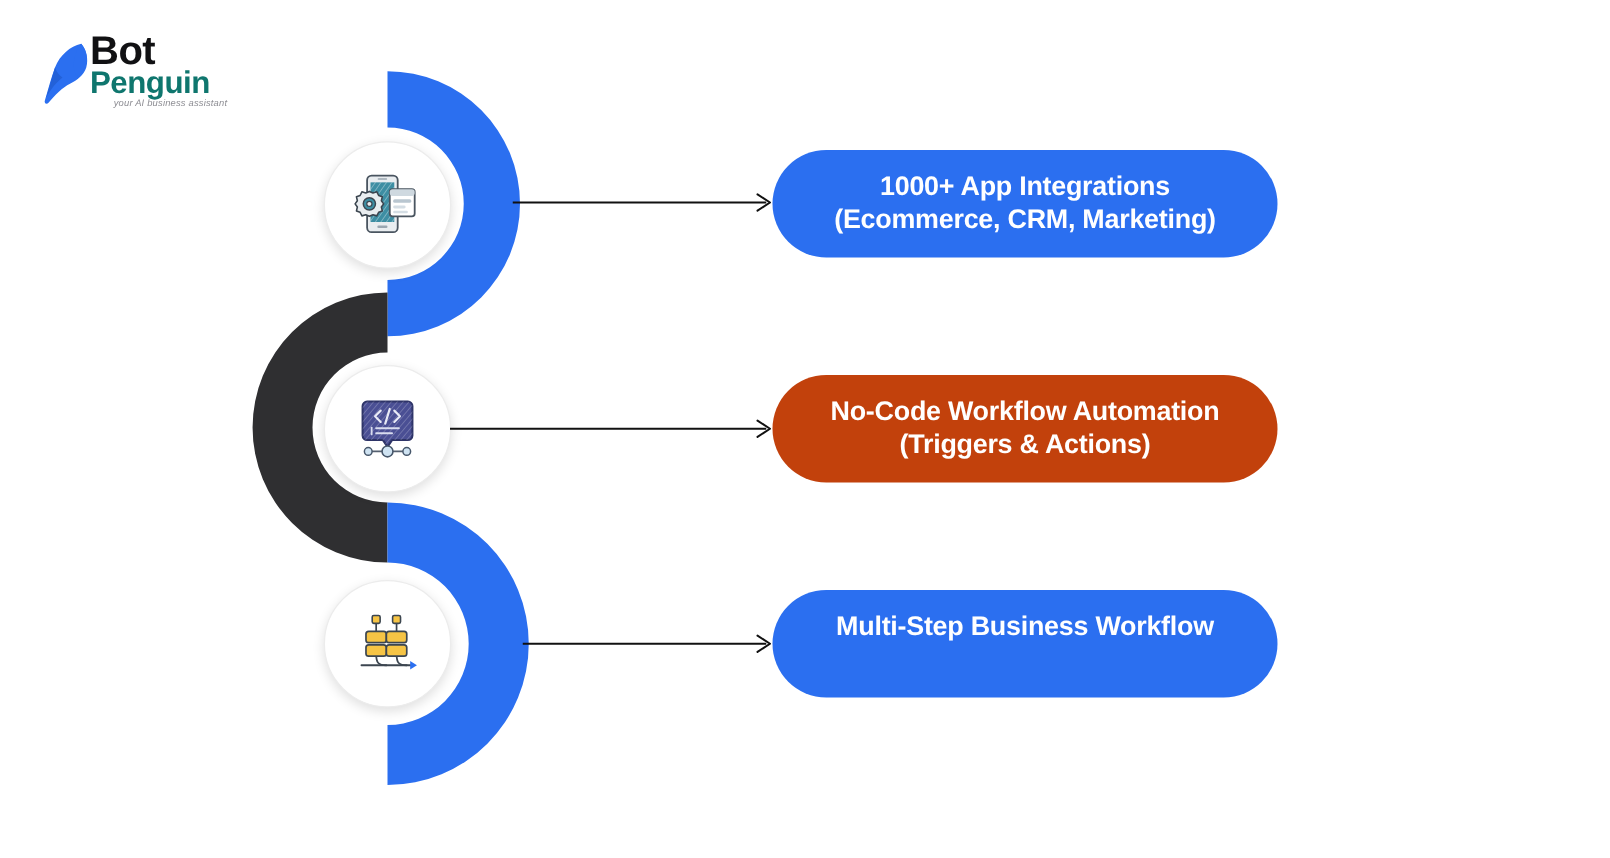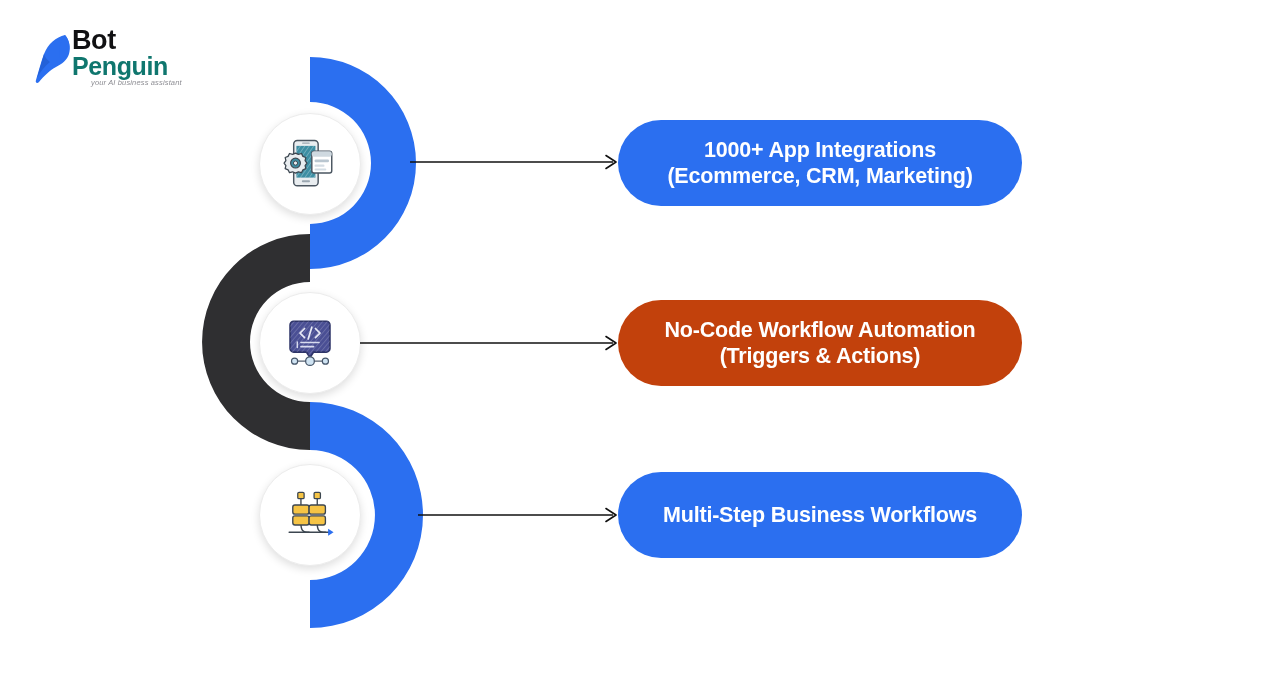--- a/index.html
+++ b/index.html
@@ -27,21 +27,21 @@
     position: absolute;
     left: 0px; top: 6px;
     width: 42px; height: 50px;
   }
   #logo-wordmark {
     position: absolute;
     left: 38px; top: 0px;
     width: 150px;
   }
   .logo-line1 {
-    font-size: 27px;
+    font-size: 32px;
     font-weight: bold;
     color: #111113;
     line-height: 25px;
     letter-spacing: -0.4px;
     margin: 0;
   }
   .logo-line2 {
     font-size: 25px;
     font-weight: bold;
     color: #0f766e;
@@ -91,29 +91,29 @@
     height: 20px;
   }
 
   
   .pill {
     position: absolute;
     left: 618px;
     width: 404px;
     border-radius: 44px;
     display: flex;
-    align-items: center;
+    align-items: flex-start;
     justify-content: center;
     text-align: center;
     color: #ffffff;
     font-size: 21.5px;
     font-weight: bold;
     line-height: 26px;
     letter-spacing: -0.2px;
-    padding: 4px 18px;
+    padding: 16px 18px;
   }
   #pill-1 { top: 120px; height: 86px; background: #2B6FF0; }
   #pill-2 { top: 300px; height: 86px; background: #c2410c; }
   #pill-3 { top: 472px; height: 86px; background: #2B6FF0; }
   .pill span { display: block; width: 100%; white-space: pre-line; }
 </style>
 </head>
 <body>
 
 <div id="stage">
@@ -246,16 +246,16 @@
 
   <div class="pill" id="pill-1">
     <span>1000+ App Integrations
 (Ecommerce, CRM, Marketing)</span>
   </div>
   <div class="pill" id="pill-2">
     <span>No-Code Workflow Automation
 (Triggers &amp; Actions)</span>
   </div>
   <div class="pill" id="pill-3">
-    <span>Multi-Step Business Workflows</span>
+    <span>Multi-Step Business Workflow</span>
   </div>
 
 </div>
 
 </body></html>

